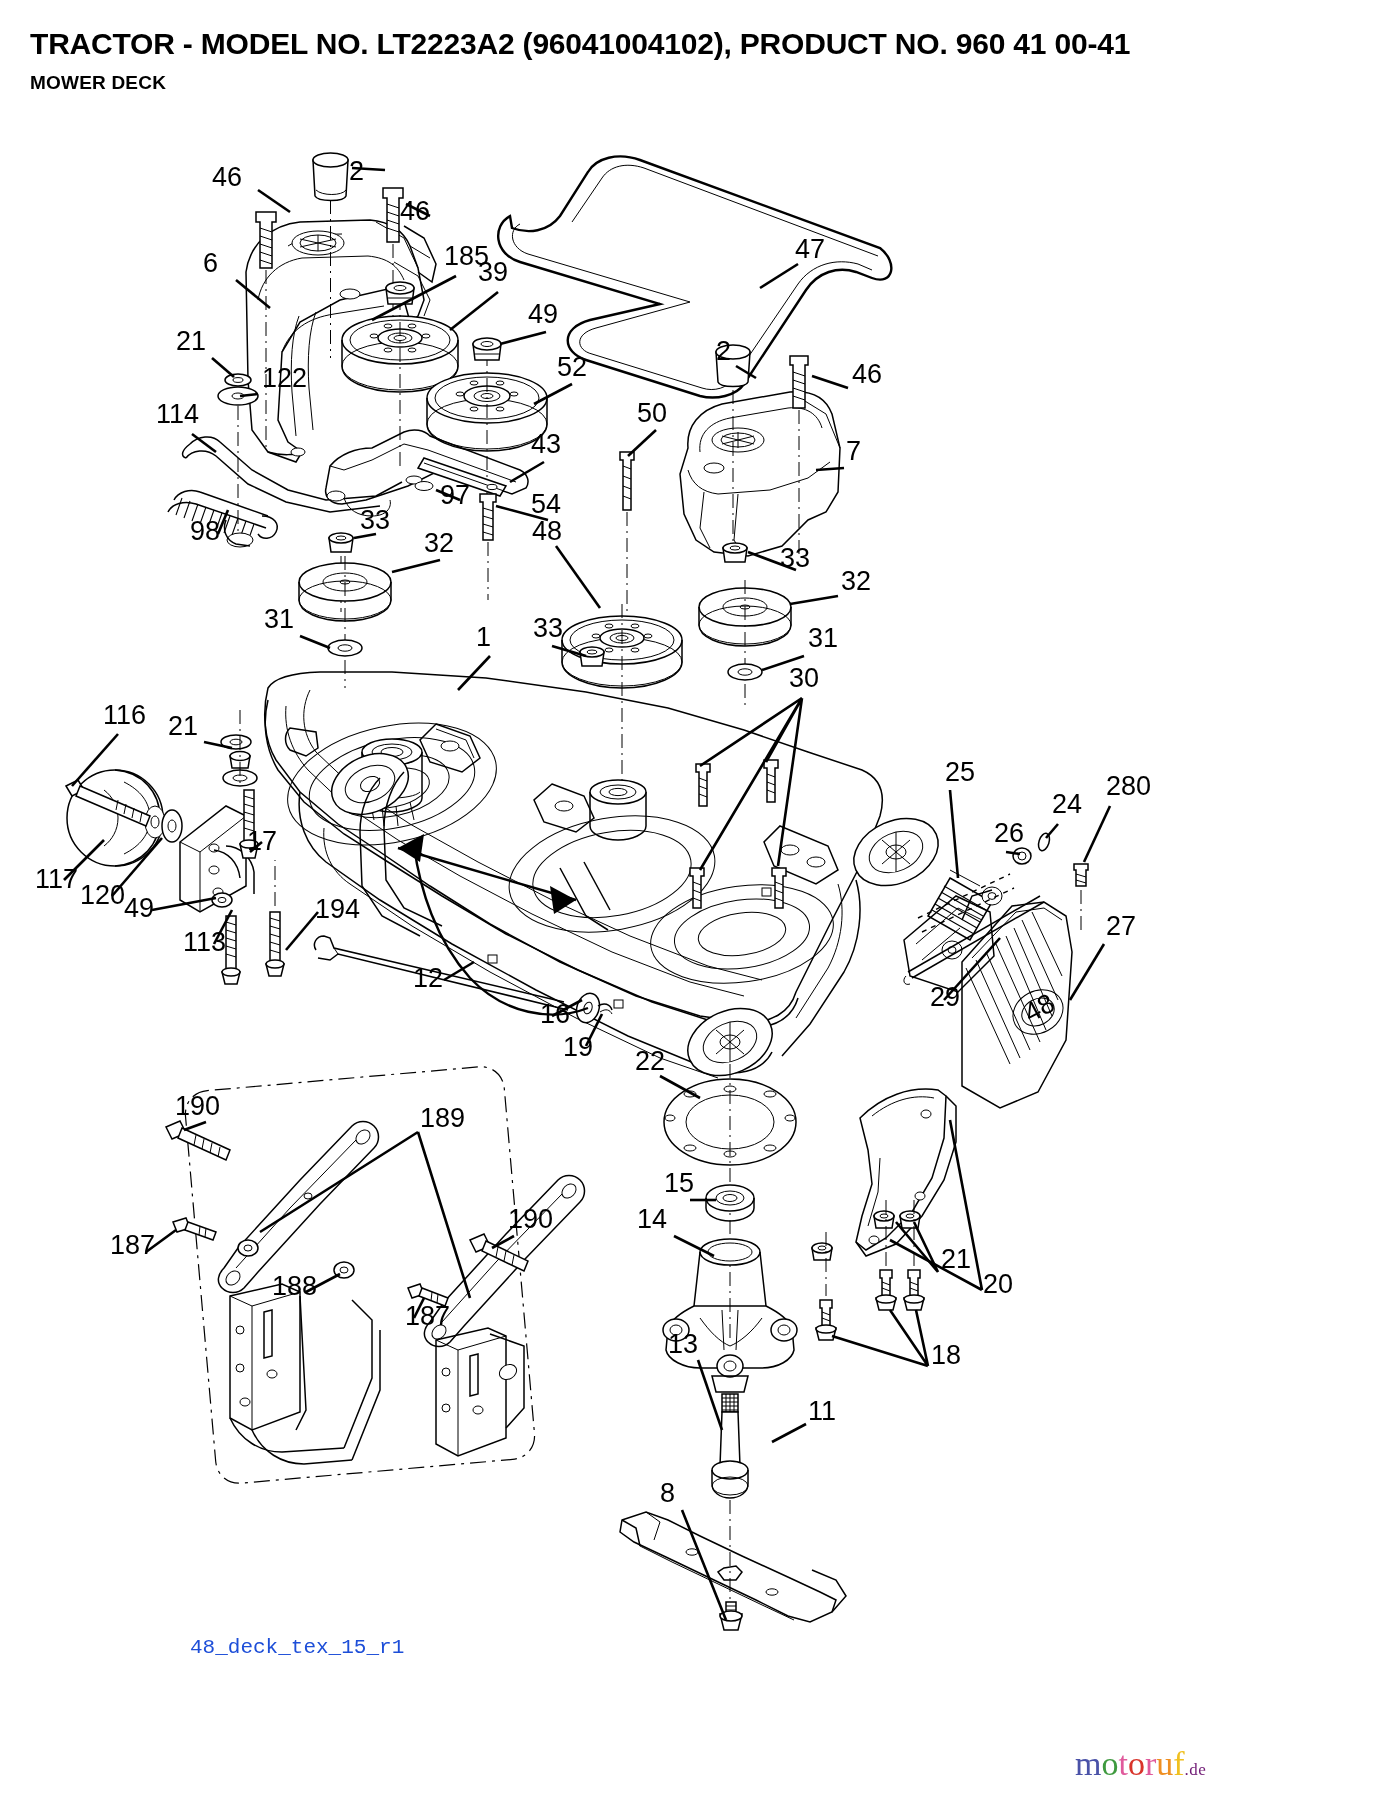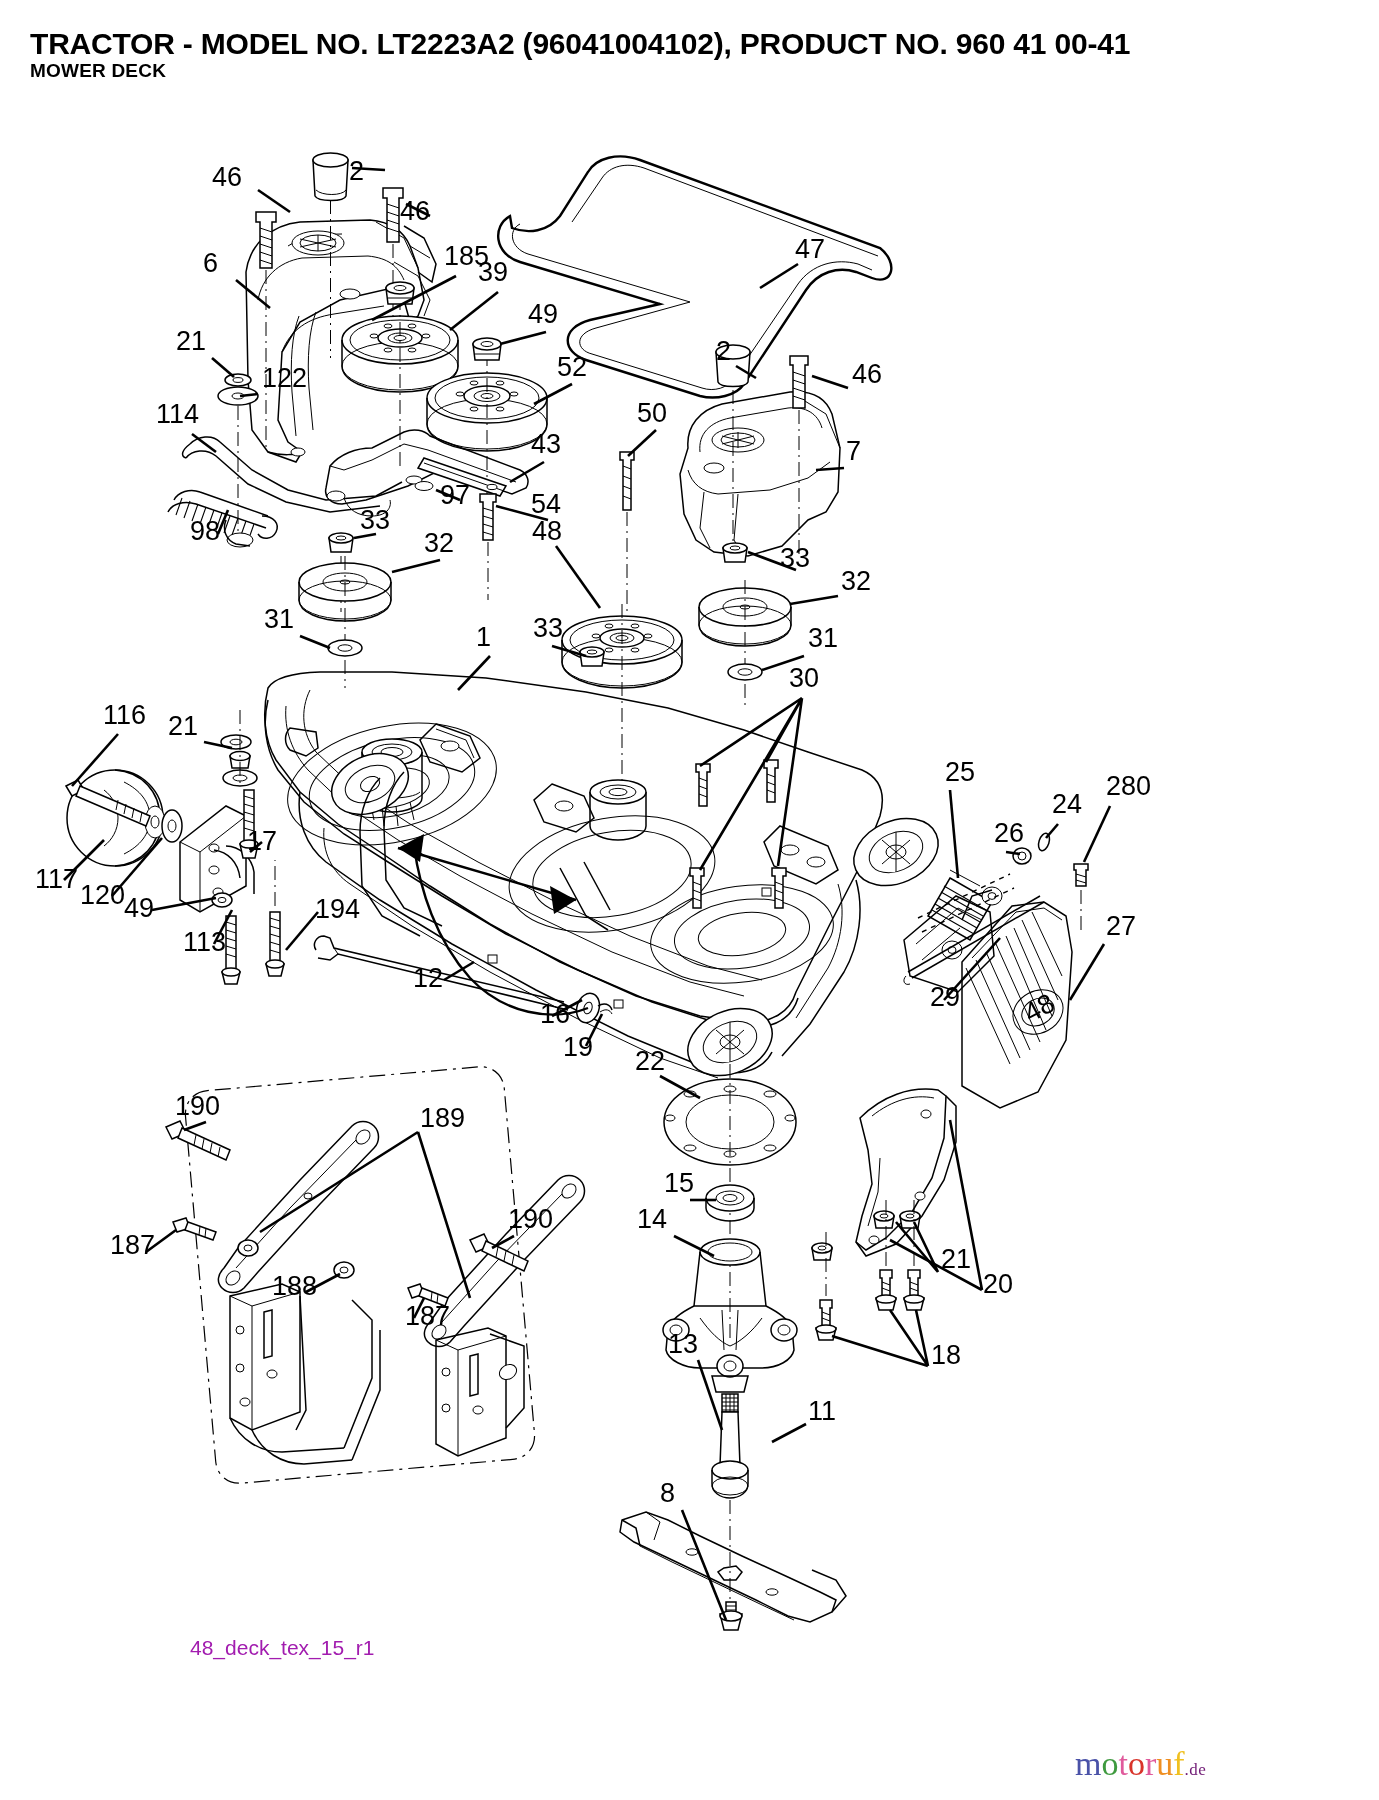--- a/index.html
+++ b/index.html
@@ -3,24 +3,24 @@
 <meta charset="utf-8">
 <style>
   html,body{margin:0;padding:0;background:#ffffff;}
   body{width:1379px;height:1800px;position:relative;
        font-family:"Liberation Sans",sans-serif;color:#000;overflow:hidden;}
   #sheet{position:absolute;inset:0;background:#fff;}
 
   .title-block{position:absolute;left:30px;top:28px;width:1330px;}
   .title-line1{font-size:30px;font-weight:bold;letter-spacing:-0.2px;
                white-space:nowrap;line-height:1.05;}
-  .title-line2{font-size:19px;font-weight:bold;margin-top:0;letter-spacing:0.2px;}
+  .title-line2{font-size:19px;font-weight:bold;margin-top:12px;letter-spacing:0.2px;}
 
   .caption{position:absolute;left:190px;top:1636px;font-size:21px;
-           font-family:Liberation Sans, sans-serif;color:#a21caf;white-space:nowrap;}
+           font-family:Liberation Mono, monospace;color:#1d4ed8;white-space:nowrap;}
 
   .wm{position:absolute;left:1075px;top:1745px;font-family:"Liberation Serif",serif;
       font-size:34px;letter-spacing:0px;white-space:nowrap;}
   .wm span{display:inline-block;}
   .wm .sfx{font-size:17px;color:#701a75;letter-spacing:0.5px;}
 
   svg.art{position:absolute;left:0;top:0;width:1379px;height:1800px;}
   svg.art text{font-family:"Liberation Sans",sans-serif;font-size:27px;fill:#000;}
   .ln{fill:none;stroke:#000;stroke-width:1.5;}
   .ln2{fill:none;stroke:#000;stroke-width:2.4;}

